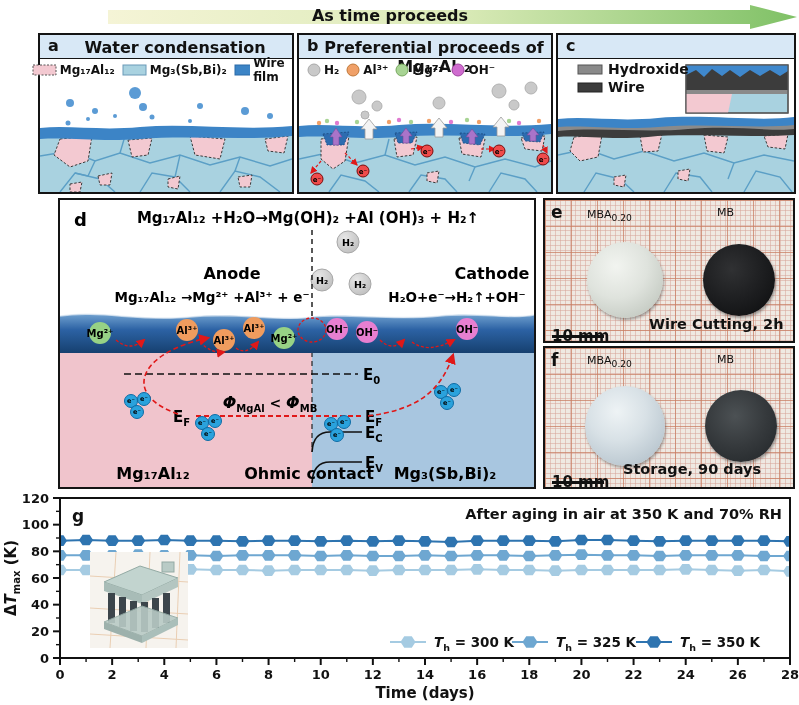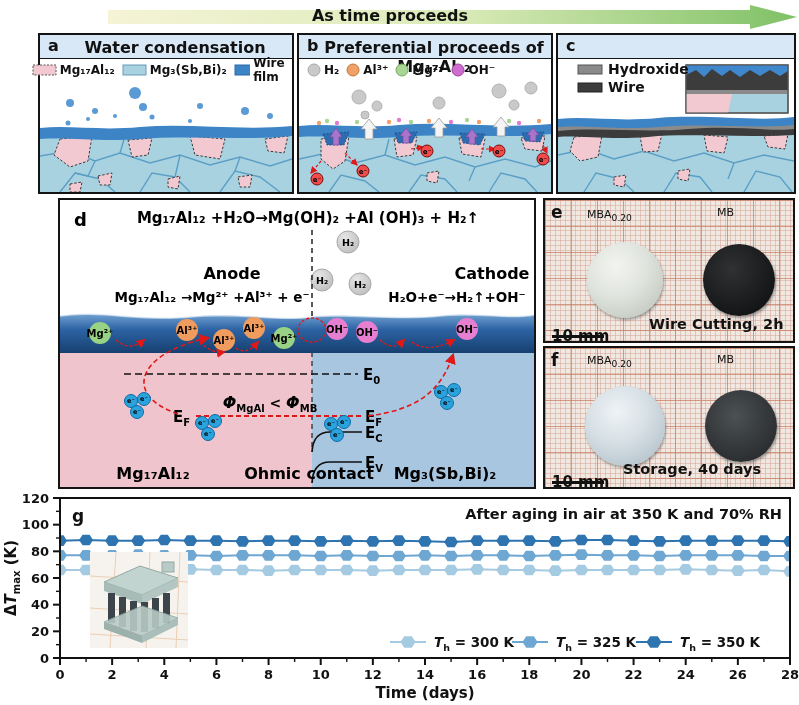--- a/index.html
+++ b/index.html
@@ -456,21 +456,21 @@
     <span class="scale" style="left:7px;top:115px;">10 mm</span>
     <div class="scalebar" style="left:7px;top:135px;width:52px;"></div>
   </div>
 
   <div class="panel photo" style="left:543px;top:346px;width:252px;height:143px;">
     <span class="ptag2">f</span>
     <span class="sample-label" style="left:42px;top:6px;"><span>MBA</span><sub>0.20</sub></span>
     <span class="sample-label" style="left:172px;top:5px;">MB</span>
     <div class="disc" id="disc-f-left" style="left:40px;top:38px;width:80px;height:80px;"></div>
     <div class="disc" id="disc-f-right" style="left:160px;top:42px;width:72px;height:72px;"></div>
-    <span class="caption" style="left:78px;top:113px;">Storage, 40 days</span>
+    <span class="caption" style="left:78px;top:113px;">Storage, 90 days</span>
     <span class="scale" style="left:7px;top:113px;">10 mm</span>
     <div class="scalebar" style="left:7px;top:133px;width:52px;"></div>
   </div>
 
   <div class="abs" id="chart-wrap"><svg width="799" height="213">
         <defs>
           <clipPath id="plotClip">
             <rect x="60" y="-2" width="730" height="176"></rect>
           </clipPath>
         </defs>

